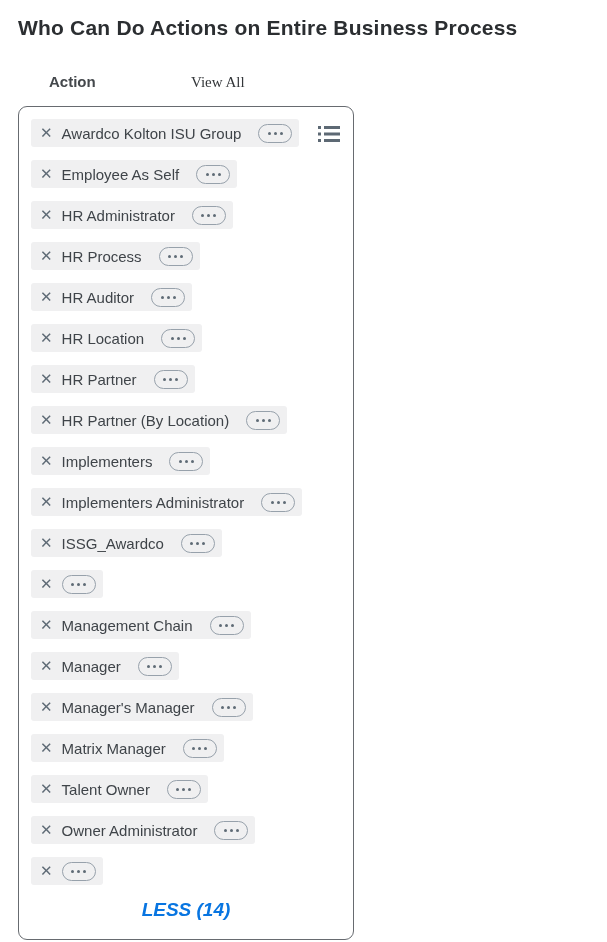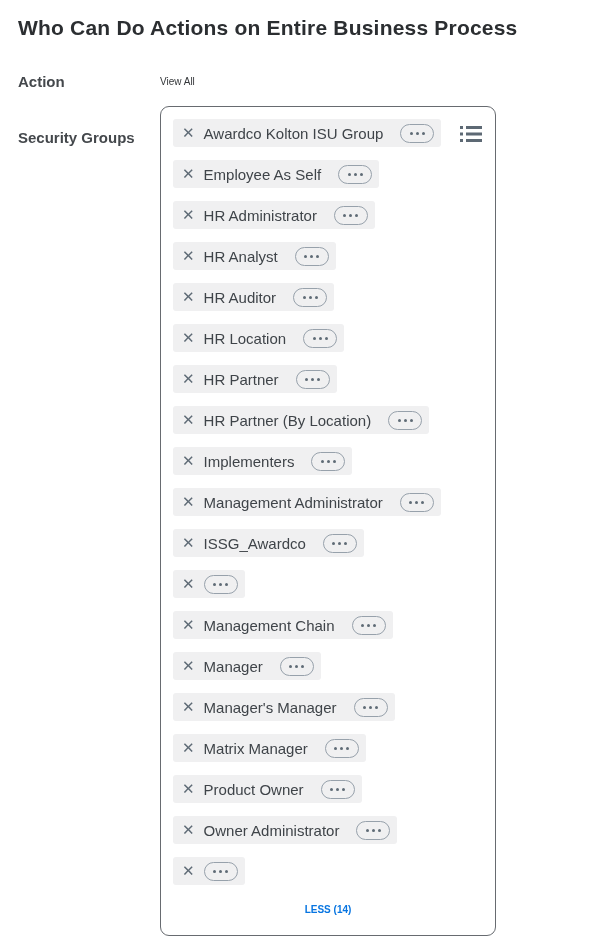--- a/index.html
+++ b/index.html
@@ -23,25 +23,26 @@
   .form-row.action-row { margin-bottom: 14px; }
 
   .field-label {
     width: 142px;
     flex: 0 0 142px;
     font-size: 15px;
     font-weight: 700;
     color: #44484c;
     line-height: 20px;
   }
-  .action-row .field-label { padding-top: 0; }
+  .action-row .field-label { padding-top: 0; margin-left: 31px; }
   .field-value {
-    font-size: 10px;
+    font-size: 15px;
     color: #333639;
     line-height: 20px;
+    font-family: Liberation Serif, serif;
   }
   .sg-row .field-label { padding-top: 22px; }
 
   .multiselect-box {
     position: relative;
     width: 336px;
     border: 1px solid #676b70;
     border-radius: 9px;
     padding: 12px 12px 10px 12px;
     background: #ffffff;
@@ -111,39 +112,39 @@
     background: #5f6b76;
   }
 
   .less-row {
     text-align: center;
     padding: 14px 0 8px 0;
   }
   .less-link {
     background: none; border: none; cursor: pointer;
     font-family: "Liberation Sans", "DejaVu Sans", sans-serif;
-    font-size: 10px;
+    font-size: 19px;
     font-weight: 700;
     color: #0875e1;
+    font-style: italic;
   }
 </style>
 </head>
 <body>
 
 <div class="page">
 
   <h1 class="page-title">Who Can Do Actions on Entire Business Process</h1>
 
   <div class="form-row action-row">
     <div class="field-label">Action</div>
     <div class="field-value">View All</div>
   </div>
 
   <div class="form-row sg-row">
-    <div class="field-label">Security Groups</div>
 
     <div class="multiselect-box">
 
       <button class="list-view-btn" title="">
         <svg width="22" height="18" viewBox="0 0 22 18">
           <g fill="#5d6974">
             <rect x="0" y="1" width="3" height="3"></rect>
             <rect x="6" y="1" width="16" height="3"></rect>
             <rect x="0" y="7.5" width="3" height="3"></rect>
             <rect x="6" y="7.5" width="16" height="3"></rect>
@@ -179,21 +180,21 @@
     <span class="chip-label">HR Administrator</span>
     <button class="chip-menu">
       <span class="dot"></span>
       <span class="dot"></span>
       <span class="dot"></span>
     </button>
   </div>
 
   <div class="chip">
     <button class="chip-remove">✕</button>
-    <span class="chip-label">HR Analyst</span>
+    <span class="chip-label">HR Process</span>
     <button class="chip-menu">
       <span class="dot"></span>
       <span class="dot"></span>
       <span class="dot"></span>
     </button>
   </div>
 
   <div class="chip">
     <button class="chip-remove">✕</button>
     <span class="chip-label">HR Auditor</span>
@@ -239,21 +240,21 @@
     <span class="chip-label">Implementers</span>
     <button class="chip-menu">
       <span class="dot"></span>
       <span class="dot"></span>
       <span class="dot"></span>
     </button>
   </div>
 
   <div class="chip">
     <button class="chip-remove">✕</button>
-    <span class="chip-label">Management Administrator</span>
+    <span class="chip-label">Implementers Administrator</span>
     <button class="chip-menu">
       <span class="dot"></span>
       <span class="dot"></span>
       <span class="dot"></span>
     </button>
   </div>
 
   <div class="chip">
     <button class="chip-remove">✕</button>
     <span class="chip-label">ISSG_Awardco</span>
@@ -308,21 +309,21 @@
     <span class="chip-label">Matrix Manager</span>
     <button class="chip-menu">
       <span class="dot"></span>
       <span class="dot"></span>
       <span class="dot"></span>
     </button>
   </div>
 
   <div class="chip">
     <button class="chip-remove">✕</button>
-    <span class="chip-label">Product Owner</span>
+    <span class="chip-label">Talent Owner</span>
     <button class="chip-menu">
       <span class="dot"></span>
       <span class="dot"></span>
       <span class="dot"></span>
     </button>
   </div>
 
   <div class="chip">
     <button class="chip-remove">✕</button>
     <span class="chip-label">Owner Administrator</span>

